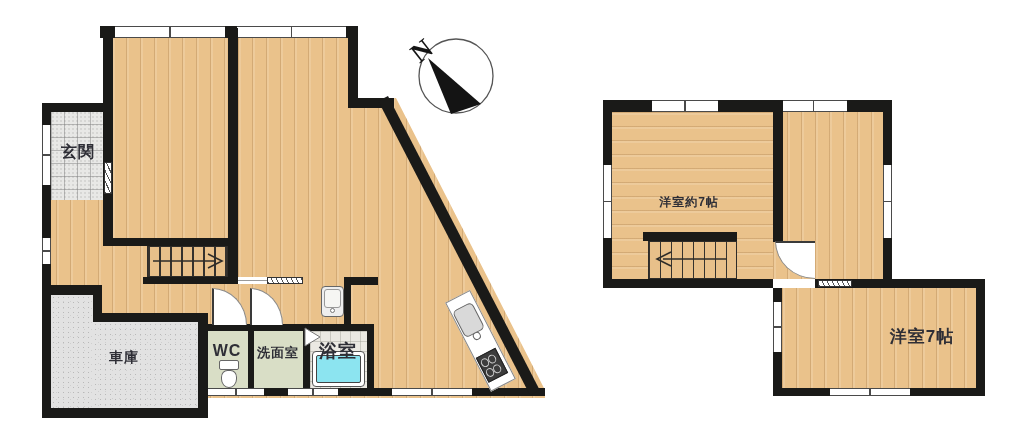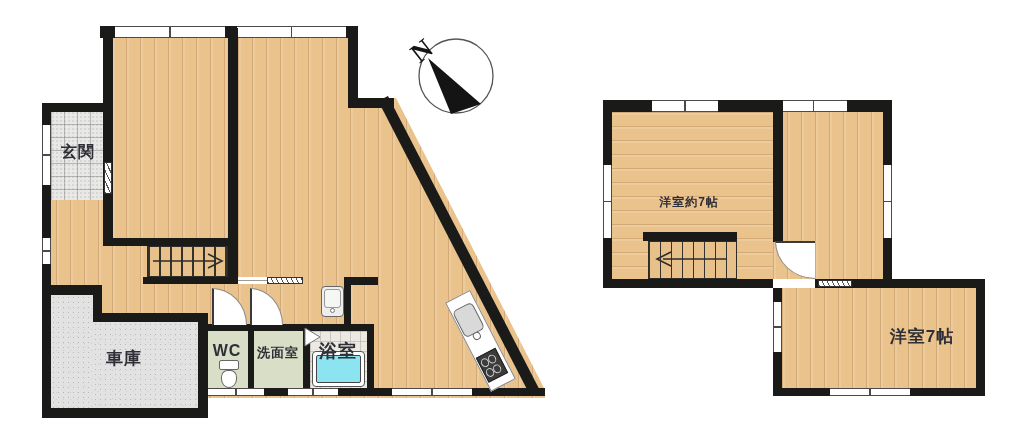--- a/index.html
+++ b/index.html
@@ -133,21 +133,21 @@
     <div style="position:absolute;left:39px;top:10px;width:6px;height:6px;border:1px solid #666;border-radius:50%;background:#fff;"></div>
     <div style="position:absolute;left:62px;top:3px;width:26px;height:20px;background:#3c3c3c;border:1px solid #222;">
       <div style="position:absolute;left:3px;top:3px;width:7px;height:6px;border:1px solid #cfcfcf;border-radius:50%;"></div>
       <div style="position:absolute;left:14px;top:3px;width:7px;height:6px;border:1px solid #cfcfcf;border-radius:50%;"></div>
       <div style="position:absolute;left:3px;top:11px;width:7px;height:6px;border:1px solid #cfcfcf;border-radius:50%;"></div>
       <div style="position:absolute;left:14px;top:11px;width:7px;height:6px;border:1px solid #cfcfcf;border-radius:50%;"></div>
     </div>
   </div>
 
   <div class="lbl" style="left:78px;top:152px;font-size:16px;font-family:Liberation Mono, monospace;">玄関</div>
-  <div class="lbl" style="left:124px;top:358px;font-size:17px;">車庫</div>
+  <div class="lbl" style="left:124px;top:358px;font-size:14px;">車庫</div>
   <div class="lbl" style="left:227px;top:351px;font-size:16px;">WC</div>
   <div class="lbl" style="left:278px;top:353px;font-size:13px;">洗面室</div>
   <div class="lbl" style="left:338px;top:351px;font-size:18px;">浴室</div>
 
   <svg class="abs" style="left:406px;top:26px;" width="100" height="100" viewBox="0 0 100 100">
     <circle cx="50" cy="50" r="37" fill="#fff" stroke="#555" stroke-width="1.3"></circle>
     <polygon points="22,32 75,78 45,88" fill="#141414"></polygon>
     <text x="8" y="34" transform="rotate(-38 16 28)" font-family="Liberation Serif, serif" font-size="27" font-weight="700" fill="#141414">N</text>
   </svg>
 

